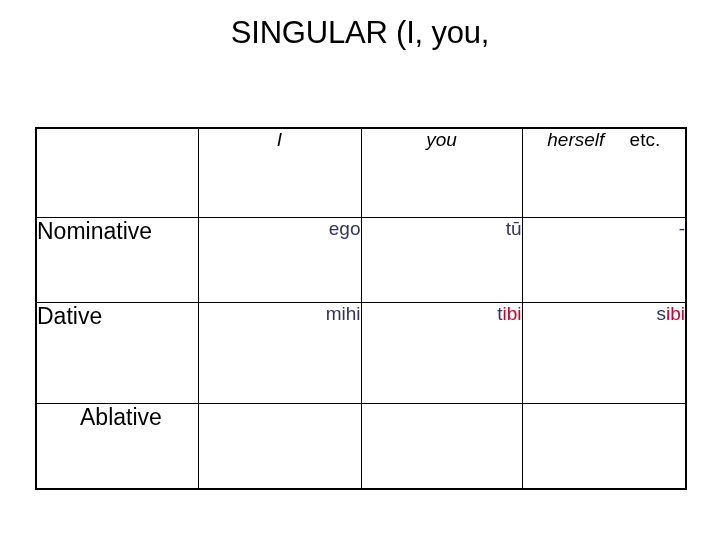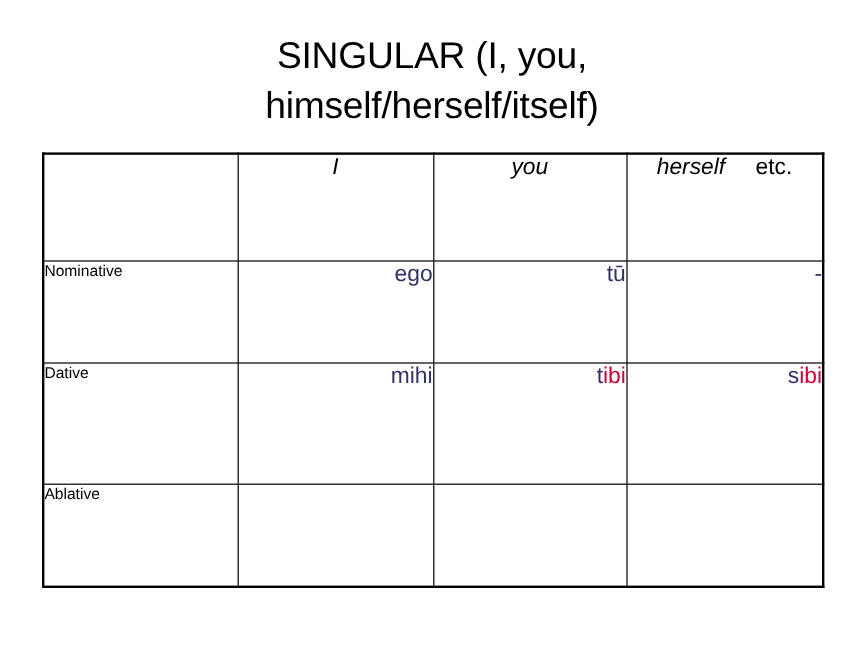--- a/index.html
+++ b/index.html
@@ -15,21 +15,21 @@
   }
   .slide {
     position: relative;
     width: 720px;
     height: 540px;
     box-sizing: border-box;
   }
   .slide-title {
     position: absolute;
     left: 40px;
-    top: 26px;
+    top: 12px;
     width: 640px;
     text-align: center;
     font-size: 31px;
     line-height: 1.33;
     color: #000000;
     font-weight: normal;
     letter-spacing: -0.2px;
   }
   .decl-table {
     position: absolute;
@@ -51,36 +51,36 @@
   .col-case  { width: 162px; }
   .col-i     { width: 163px; }
   .col-you   { width: 161px; }
   .col-self  { width: 164px; }
 
   .row-head td { height: 61px; }
   .row-nom  td { height: 58px; }
   .row-gen  td { height: 57px; }
   .row-dat  td { height: 70px; margin-left: 48px; }
   .row-acc  td { height: 59px; }
-  .row-abl  td { height: 58px; }
+  .row-abl  td { height: 58px; padding-left: 43px; }
 
   .hdr-cell {
     text-align: center;
     font-style: italic;
     font-size: 19px;
     color: #000000;
     padding-top: 17px;
   }
   .hdr-cell .plain {
     font-style: normal;
     margin-left: 20px;
   }
   .case-cell {
     text-align: left;
-    font-size: 13px;
+    font-size: 23px;
     color: #000000;
     padding-left: 8px;
     padding-top: 13px;
     white-space: nowrap;
   }
   .form-cell {
     text-align: right;
     font-size: 19px;
     padding-top: 13px;
     color: #333366;
@@ -90,21 +90,20 @@
   .red  { color: #cc0033; }
   .empty-cell { }
 </style>
 </head>
 <body>
 
 <div class="slide">
 
   <div class="slide-title">
     <div>SINGULAR (I, you,</div>
-    <div>himself/herself/itself)</div>
   </div>
 
   <table class="decl-table">
     <colgroup>
       <col class="col-case">
       <col class="col-i">
       <col class="col-you">
       <col class="col-self">
     </colgroup>
     <tbody>

